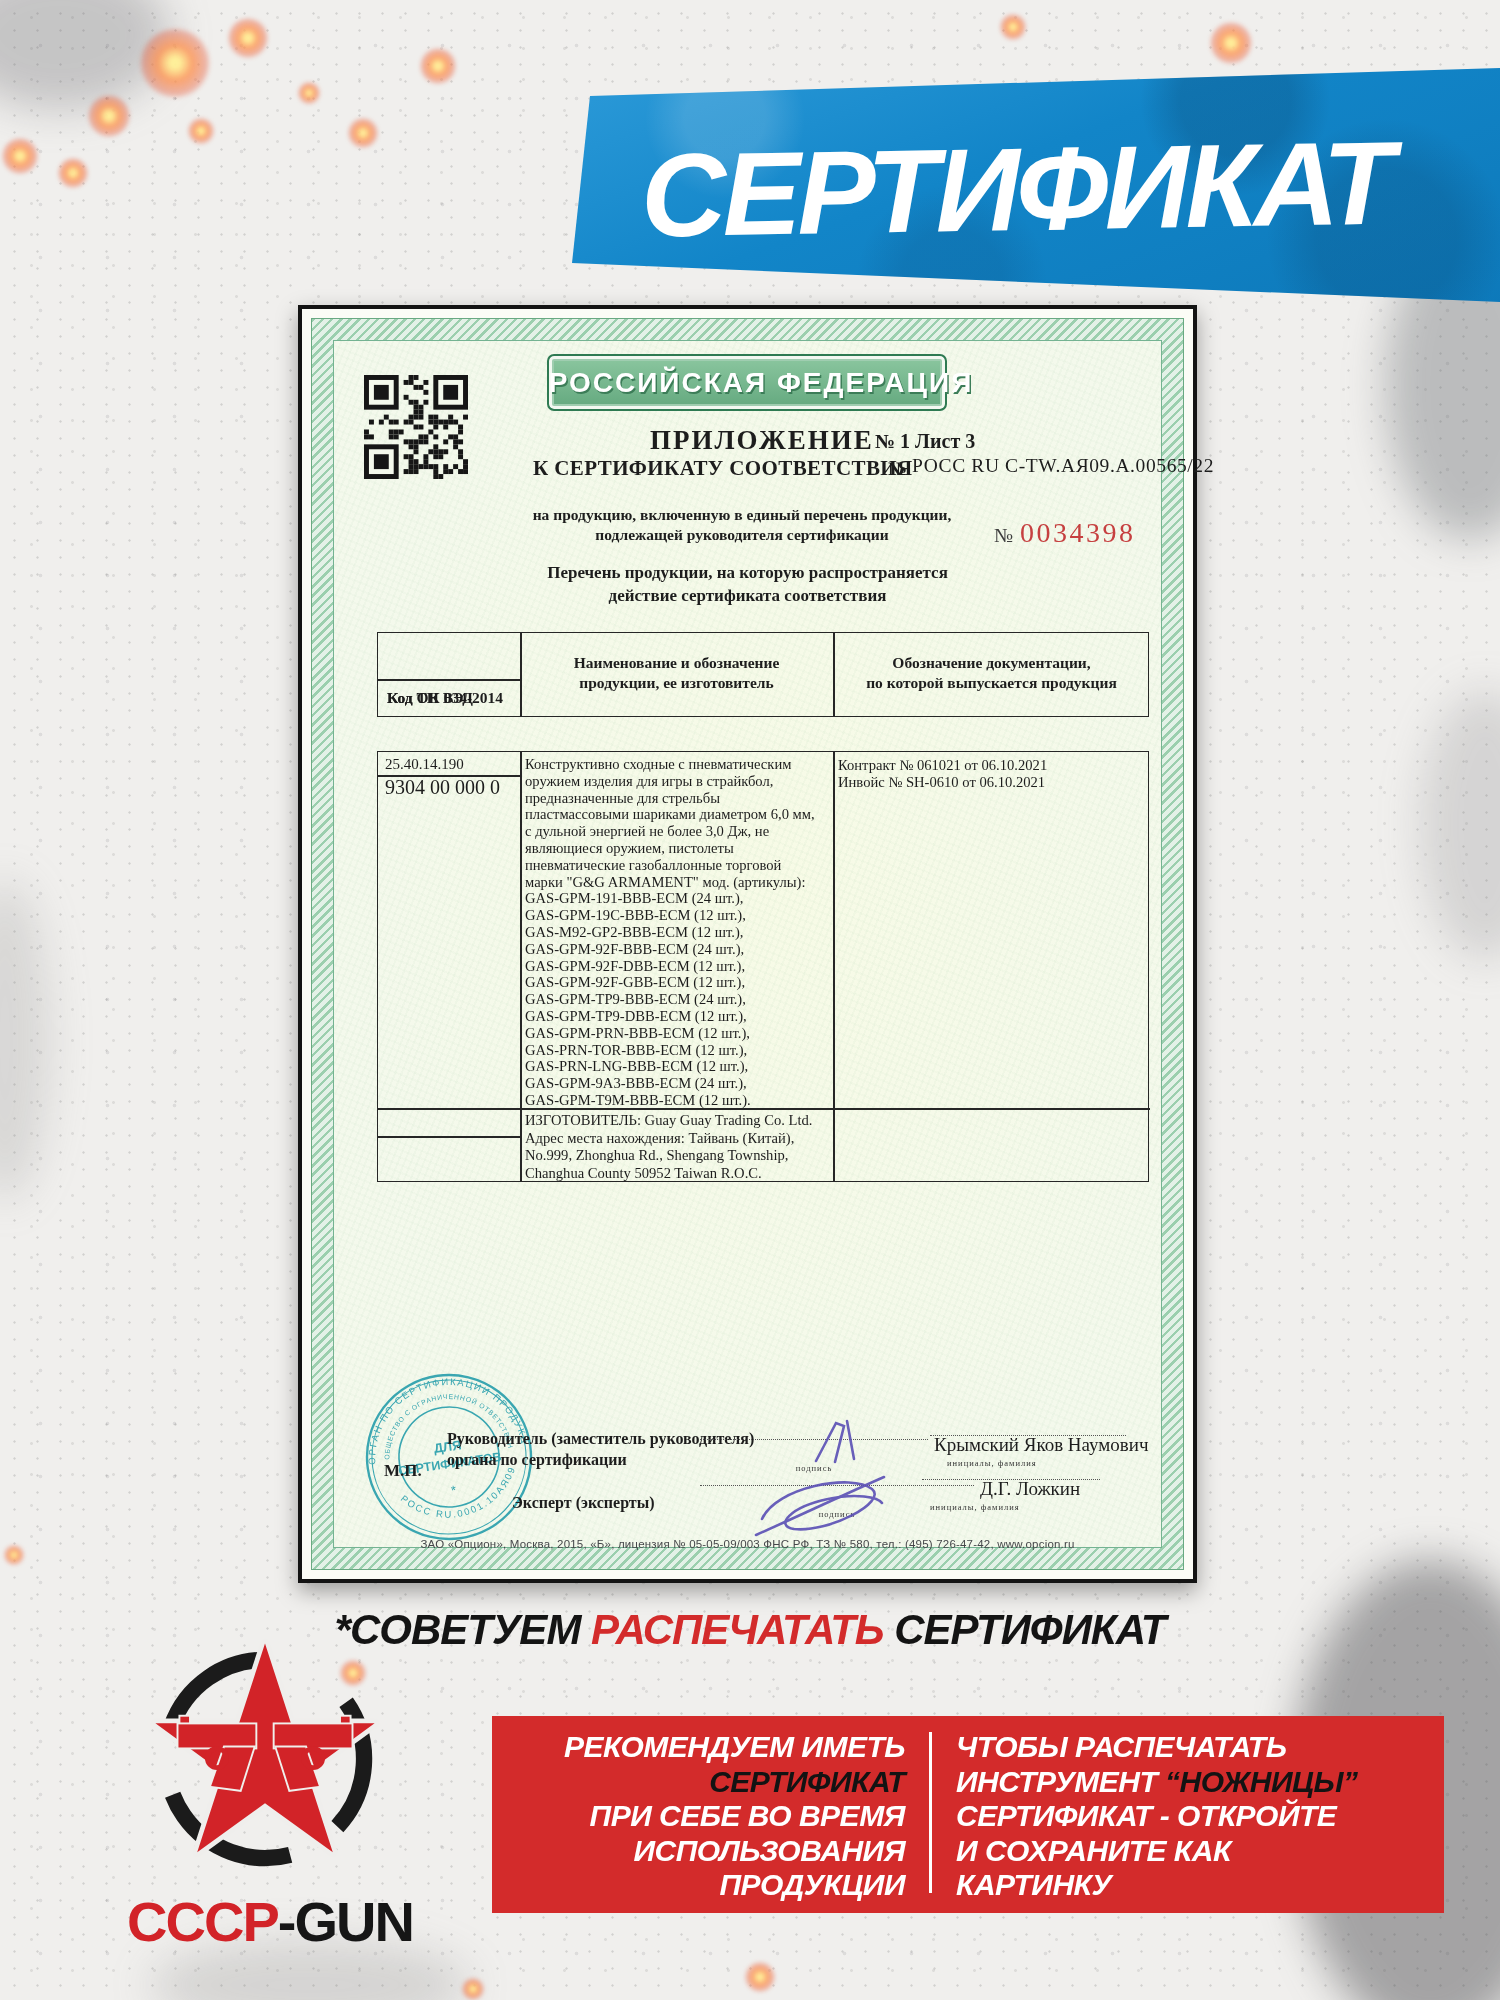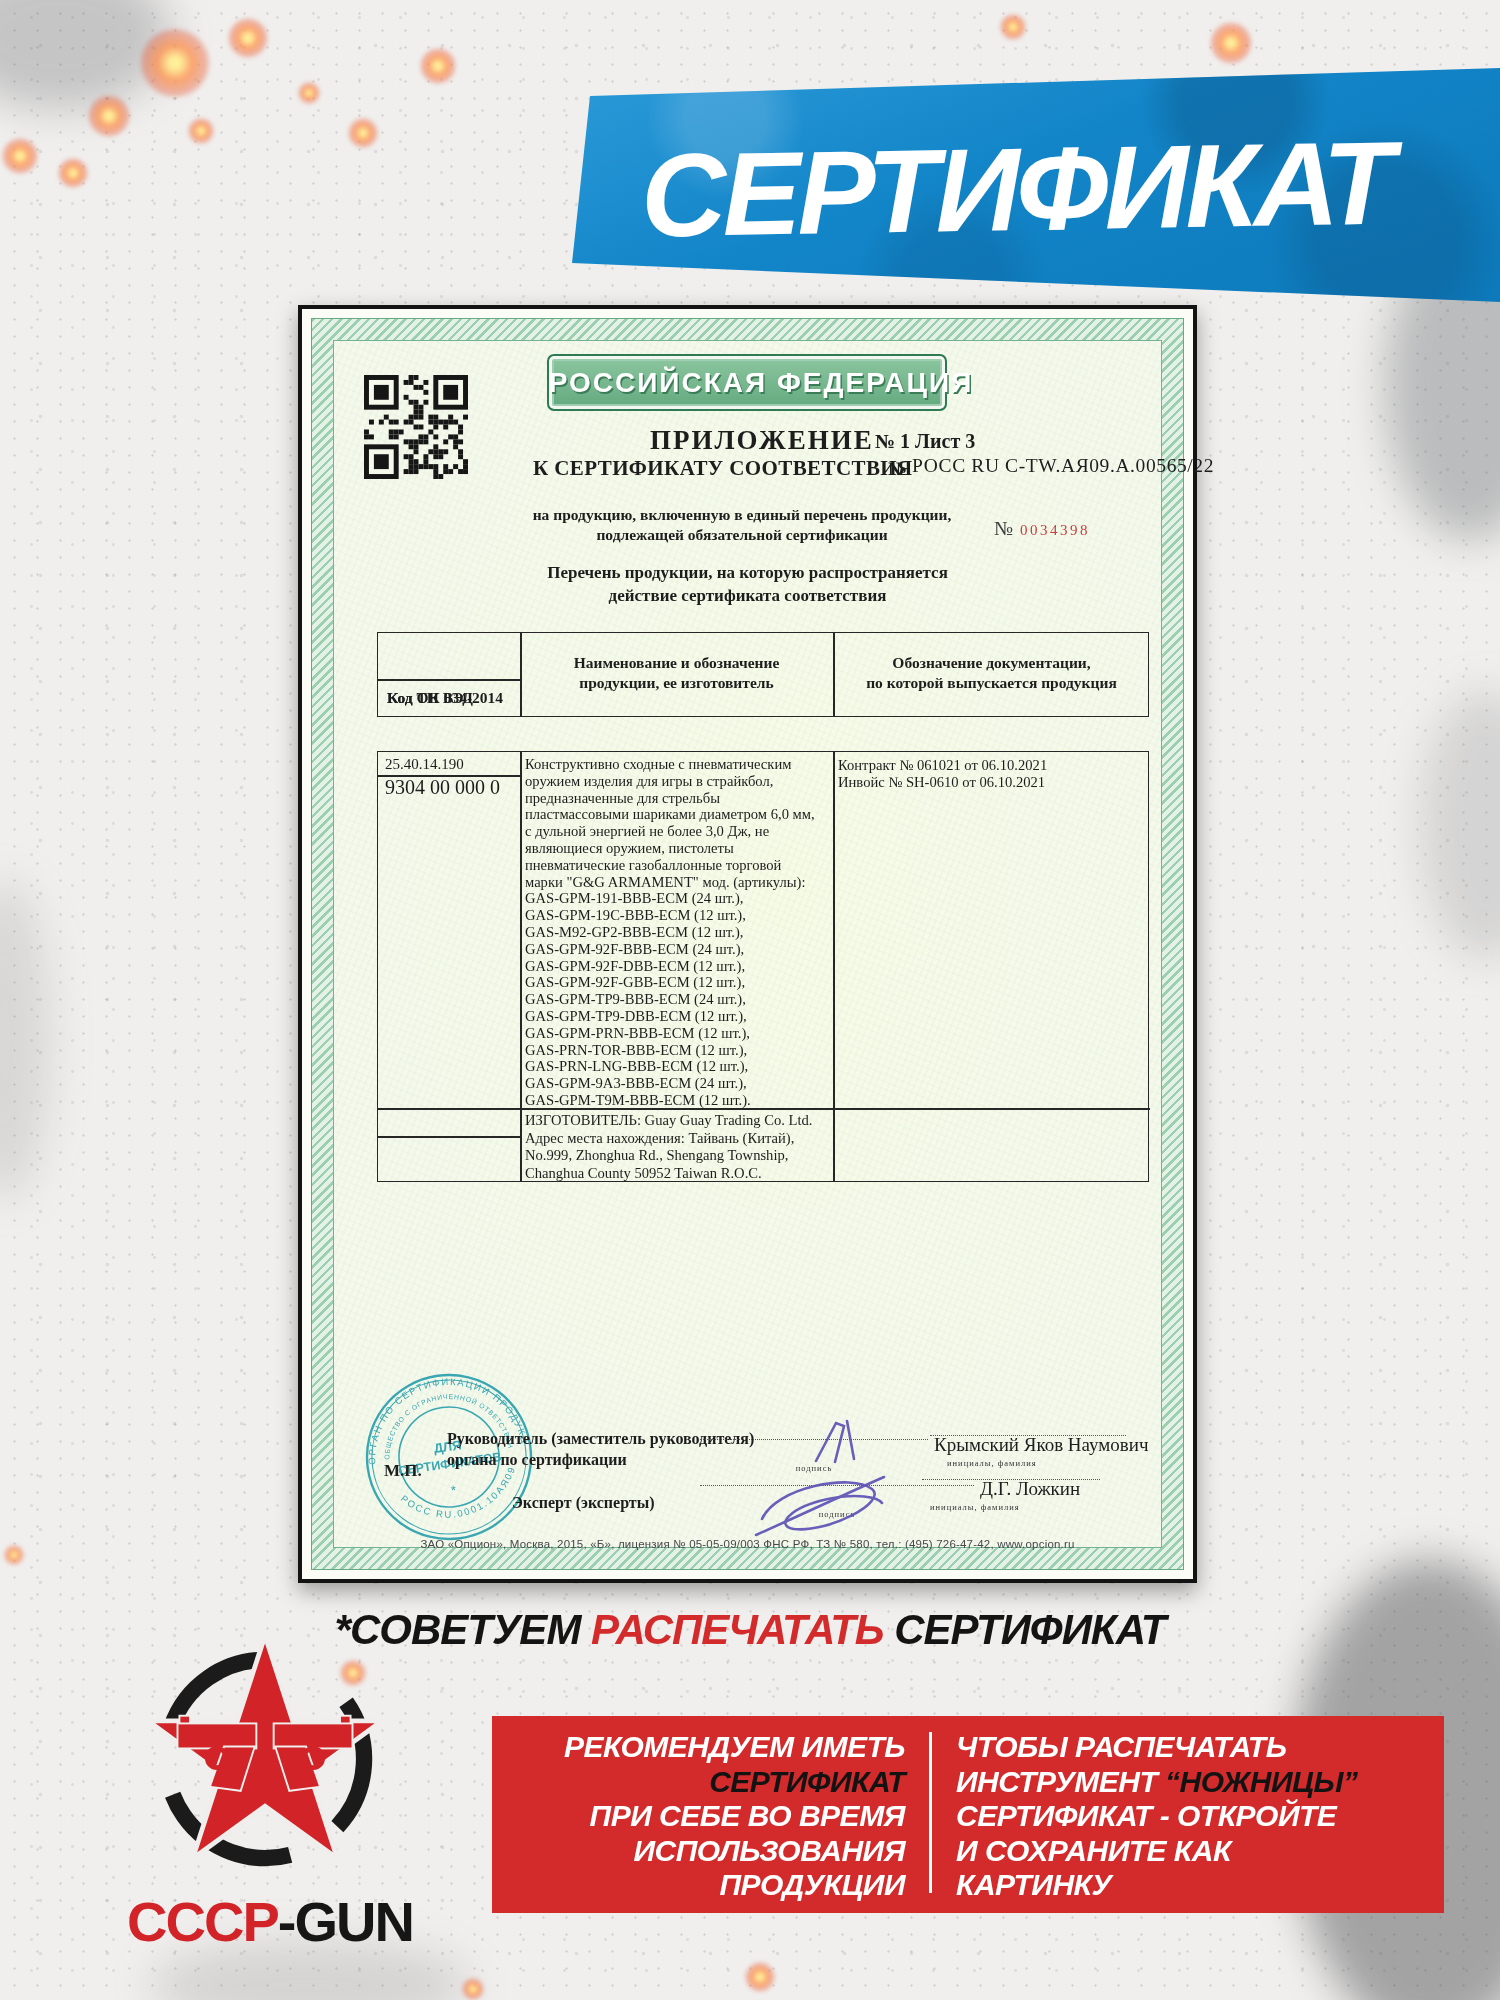--- a/index.html
+++ b/index.html
@@ -54,21 +54,21 @@
     text-shadow:1.5px 1.5px 0 #3c7d58;white-space:nowrap;margin-left:28px;}
   .doc-type{left:348px;top:116px;font-weight:bold;font-size:27px;letter-spacing:2px;}
   .sheet-ref{left:573px;top:121px;font-weight:bold;font-size:20px;}
   .cert-label{left:231px;top:147px;font-weight:bold;font-size:21px;letter-spacing:.4px;white-space:nowrap;}
   .cert-nosign{left:586px;top:149px;font-weight:bold;font-size:19px;}
   .cert-number{left:610px;top:146px;font-size:19.5px;letter-spacing:.6px;white-space:nowrap;}
   .subtitle{left:200px;top:196px;width:480px;text-align:center;
     font-weight:bold;font-size:15.5px;line-height:20px;}
   .blank-no{left:692px;top:208px;font-size:20px;white-space:nowrap;}
   .blank-no .nosign{color:#3d3d3d;margin-right:7px;}
-  .blank-no .digits{color:#c64040;letter-spacing:2.5px;font-size:15px;}
+  .blank-no .digits{color:#c64040;letter-spacing:2.5px;font-size:28px;}
   .list-title{left:0;top:252px;width:891px;text-align:center;
     font-weight:bold;font-size:17px;line-height:23px;}
   
   .t-box{position:absolute;left:75px;width:772px;box-sizing:border-box;border:1.6px solid #262626;}
   .t-head{top:323px;height:85px;}
   .t-body{top:442px;height:431px;}
   .vline{position:absolute;top:0;bottom:0;width:1.6px;background:#262626;}
   .hline{position:absolute;height:1.6px;background:#262626;}
   .cellt{position:absolute;font-family:"Liberation Serif",serif;color:#1d1d1d;}
   .hdr{font-weight:bold;font-size:15.5px;line-height:19.5px;}
@@ -267,21 +267,21 @@
         </g>
     </svg>
 
     <div class="abs serif doc-type">ПРИЛОЖЕНИЕ</div>
     <div class="abs serif sheet-ref">№ 1 Лист 3</div>
     <div class="abs serif cert-label">К СЕРТИФИКАТУ СООТВЕТСТВИЯ</div>
     <div class="abs serif cert-nosign">№</div>
     <div class="abs serif cert-number">РОСС RU C-TW.АЯ09.А.00565/22</div>
     <div class="abs serif subtitle">
         <div>на продукцию, включенную в единый перечень продукции,</div>
-        <div>подлежащей обязательной сертификации</div>
+        <div>подлежащей руководителя сертификации</div>
       </div>
     <div class="abs serif blank-no">
       <span class="nosign">№</span><span class="digits">0034398</span>
     </div>
     <div class="abs serif list-title">
         <div>Перечень продукции, на которую распространяется</div>
         <div>действие сертификата соответствия</div>
       </div>
 
     <div class="t-box t-head">

